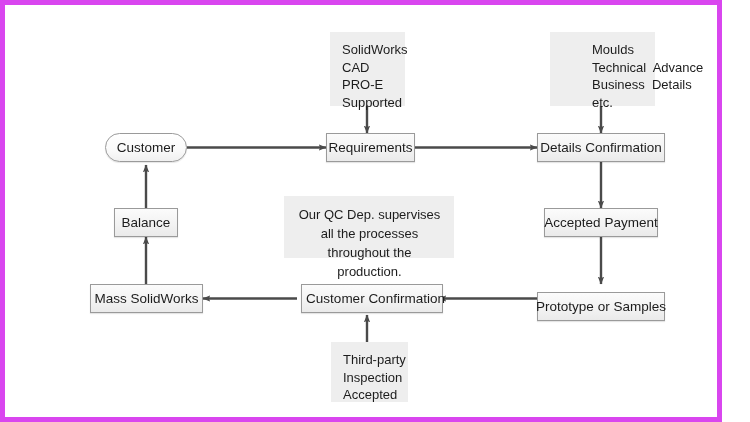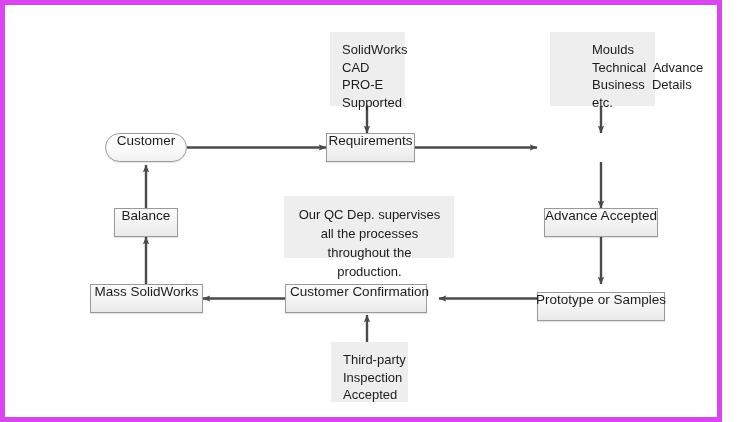--- a/index.html
+++ b/index.html
@@ -23,20 +23,21 @@
     top: 0;
     width: 750px;
     height: 422px;
   }
 
   
   .node {
     position: absolute;
     box-sizing: border-box;
     display: flex;
+    align-items: center;
     justify-content: center;
     background: linear-gradient(to bottom, #fbfbfb 0%, #f3f3f3 55%, #eaeaea 100%);
     border: 1px solid #9a9a9a;
     color: #1c1c1c;
     font-size: 13.5px;
     line-height: 1;
     white-space: nowrap;
     box-shadow: 0 1px 1px rgba(0,0,0,0.10);
     z-index: 3;
   }
@@ -123,30 +124,33 @@
   </div>
 
   <div class="node rounded" style="left:100px; top:128px; width:82px; height:29px;">
     <span>Customer</span>
   </div>
 
   <div class="node" style="left:321px; top:128px; width:89px; height:29px;">
     <span>Requirements</span>
   </div>
 
+  <div class="node" style="left:532px; top:128px; width:128px; height:29px;">
+    <span>Details Confirmation</span>
+  </div>
 
   <div class="node" style="left:539px; top:203px; width:114px; height:29px;">
-    <span>Advance Accepted</span>
+    <span>Accepted Payment</span>
   </div>
 
   <div class="node" style="left:532px; top:279px; width:128px; height:29px;margin-top:8px;">
     <span>Prototype or Samples</span>
   </div>
 
-  <div class="node" style="left:280px; top:279px; width:142px; height:29px;padding-left:7px;">
+  <div class="node" style="left:296px; top:279px; width:142px; height:29px;padding-left:7px;">
     <span>Customer Confirmation</span>
   </div>
 
   <div class="node" style="left:85px; top:279px; width:113px; height:29px;">
     <span>Mass SolidWorks</span>
   </div>
 
   <div class="node" style="left:109px; top:203px; width:64px; height:29px;">
     <span>Balance</span>
   </div>

